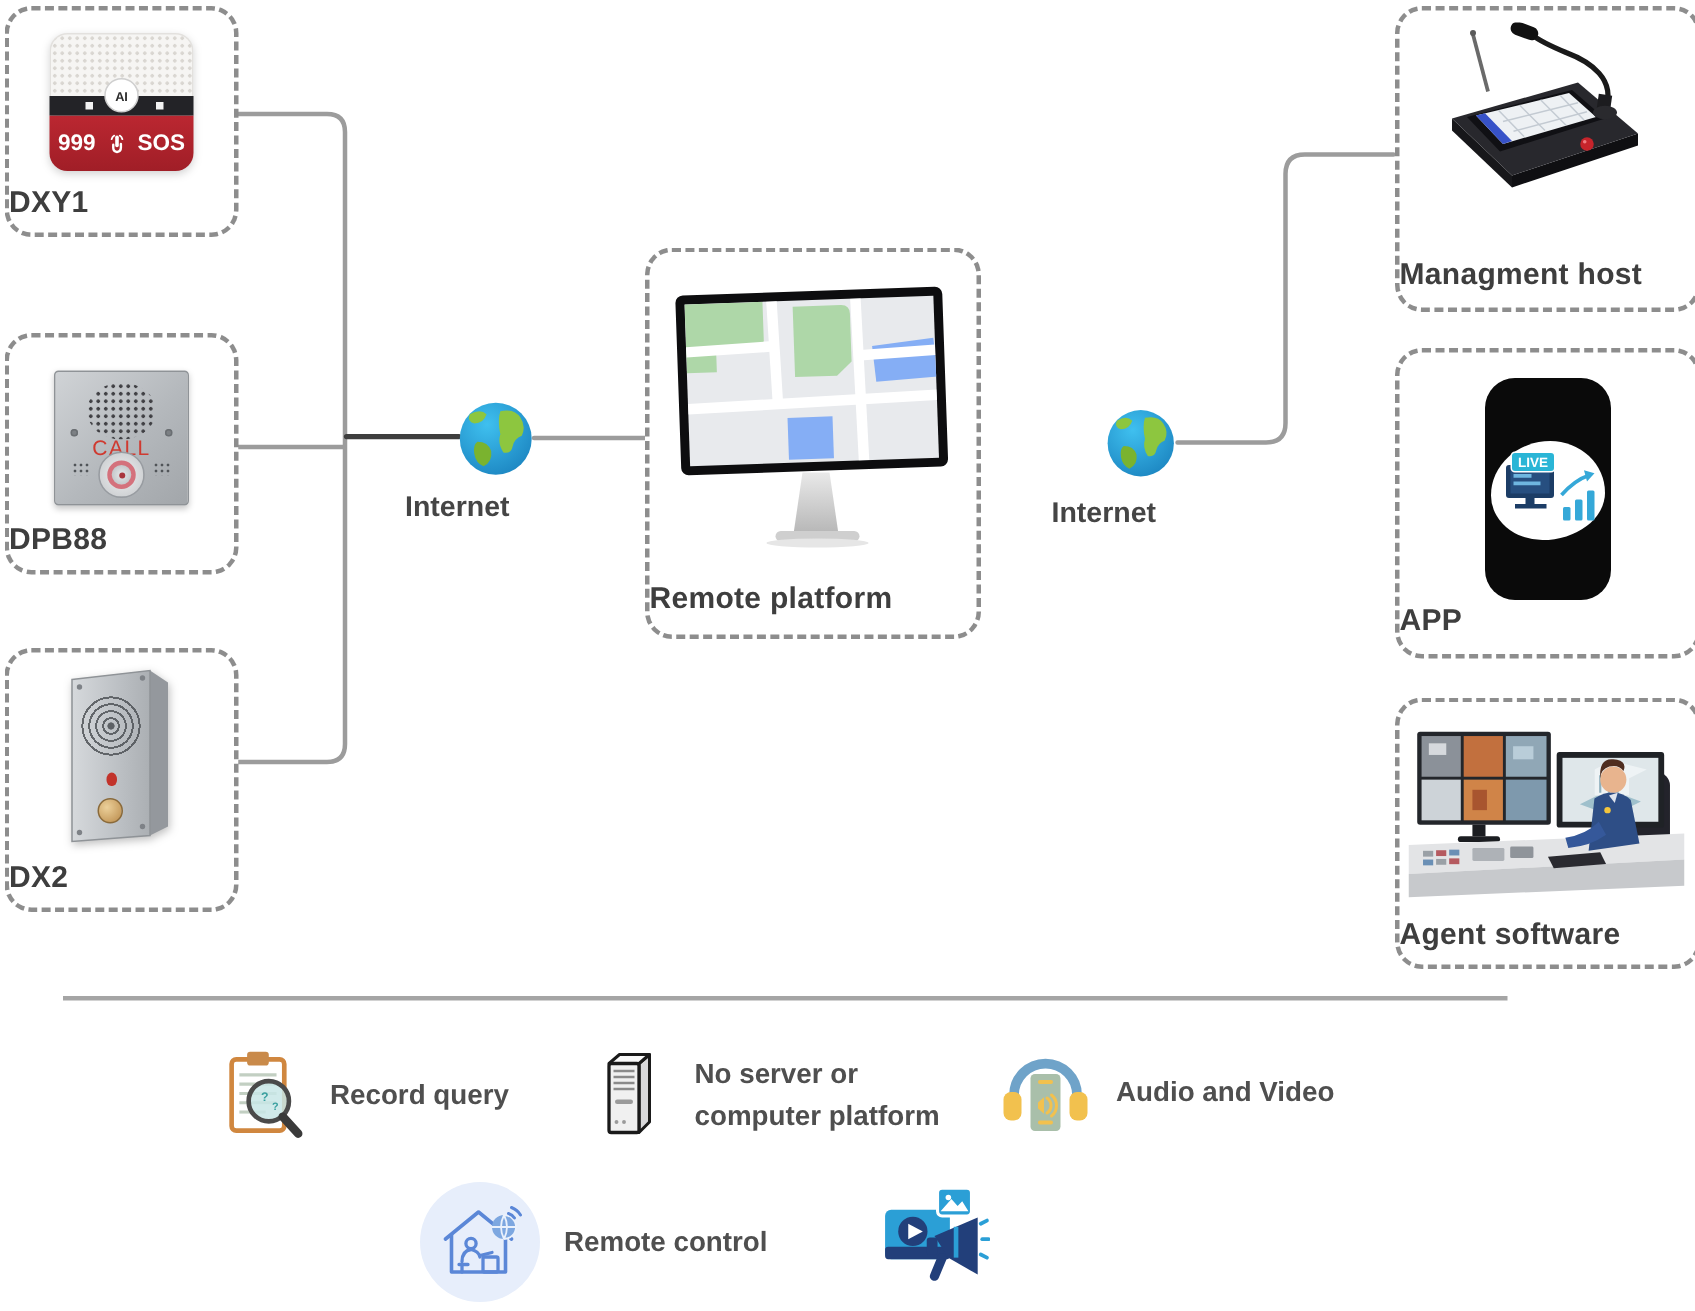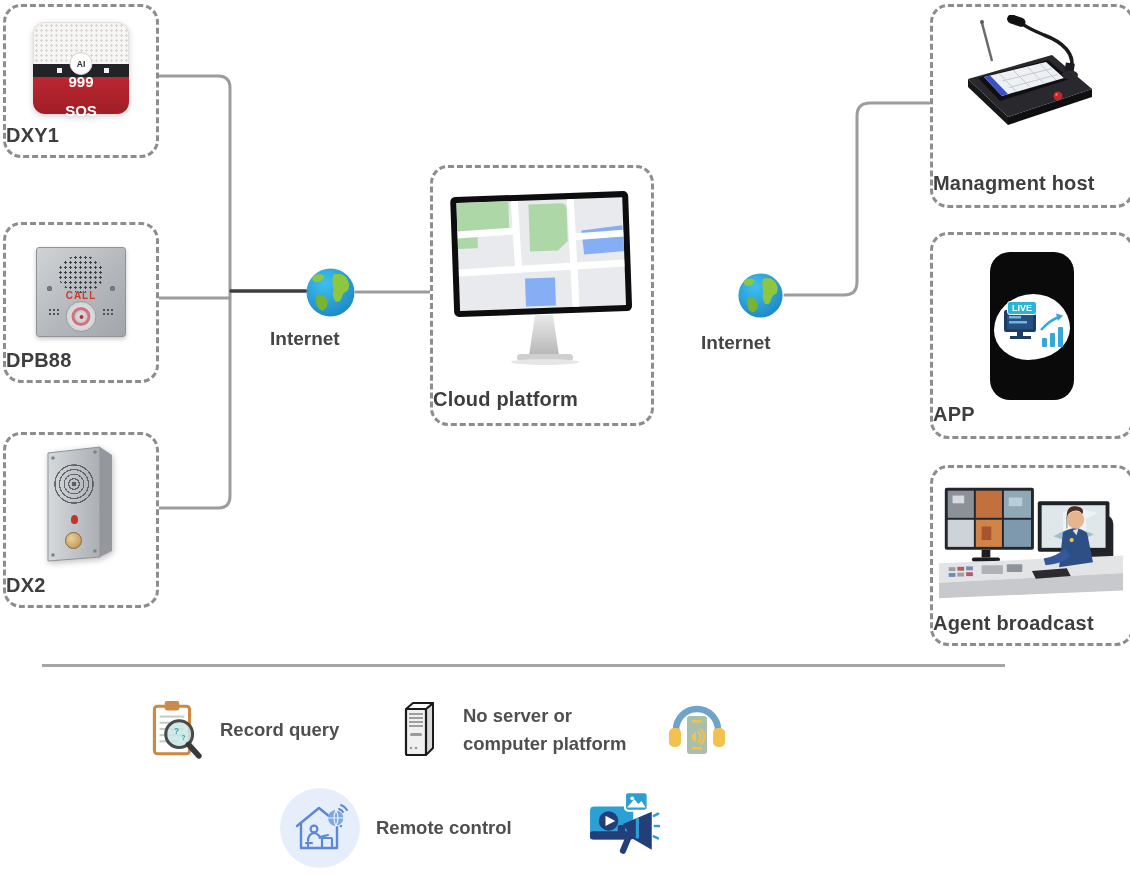--- a/index.html
+++ b/index.html
@@ -28,34 +28,34 @@
             background-image:radial-gradient(#d9d6d1 1px,transparent 1.2px);
             background-size:5px 5px;border:1px solid #e3e1de;border-bottom:none;box-sizing:border-box;}
   .dxy1-strip{position:relative;height:13px;background:#232327;}
   .dxy1-strip .sq{position:absolute;top:4px;width:5px;height:5px;background:#f2f2f2;}
   .dxy1-strip .sq.l{left:24px;} .dxy1-strip .sq.r{right:20px;}
   .dxy1-ai{position:absolute;left:50%;top:30px;transform:translateX(-50%);width:21px;height:21px;
            border-radius:50%;background:#fff;border:1.5px solid #cfcfcf;display:flex;align-items:center;
            justify-content:center;font-size:8.5px;font-weight:700;color:#2c2c2c;z-index:2;}
   .dxy1-bottom{height:37px;border-radius:0 0 12px 12px;background:linear-gradient(180deg,#bb2731,#a01e27);
                display:flex;align-items:center;justify-content:center;gap:6px;color:#fff;
-               font-size:15px;font-weight:600;flex-direction:column;}
+               font-size:15px;font-weight:600;}
 
   
   .dpb88-plate{position:relative;width:88px;height:88px;margin:22px auto 0;border-radius:3px;
                background:linear-gradient(135deg,#d0d3d6 0%,#b4b8bc 55%,#a2a6aa 100%);
                border:1px solid #8f9397;box-shadow:0 2px 4px rgba(0,0,0,.22);}
   .dpb88-dots{position:absolute;left:50%;top:7px;transform:translateX(-50%);width:46px;height:38px;
               border-radius:50%;background-image:radial-gradient(#404044 1.1px,transparent 1.35px);
               background-size:5px 5px;}
   .dpb88-screw{position:absolute;width:5px;height:5px;border-radius:50%;background:#7c8084;
                box-shadow:inset 0 0 0 1px #6a6e72;}
   .dpb88-screw.l{left:10px;top:38px;} .dpb88-screw.r{right:10px;top:38px;}
   .dpb88-call{position:absolute;left:0;right:0;top:42px;text-align:center;
-              font-size:10px;font-weight:700;color:#cf3a30;letter-spacing:1px;}
+              font-size:14px;font-weight:400;color:#cf3a30;letter-spacing:1px;}
   .dpb88-btn{position:absolute;left:50%;top:53px;transform:translateX(-50%);width:29px;height:29px;
              border-radius:50%;background:radial-gradient(circle,#f0f1f2,#c3c6c9);
              border:1px solid #989ca1;display:flex;align-items:center;justify-content:center;}
   .dpb88-btn .ring{width:19px;height:19px;border-radius:50%;border:3px solid #d4717c;
                    background:radial-gradient(circle,#e6e8ea,#b6babe);box-sizing:border-box;
                    display:flex;align-items:center;justify-content:center;}
   .dpb88-btn .dot{width:4px;height:4px;border-radius:50%;background:#a8343c;}
   .dpb88-mic{position:absolute;top:60px;width:12px;height:9px;
              background-image:radial-gradient(#505458 .9px,transparent 1.1px);background-size:4px 4px;}
   .dpb88-mic.l{left:11px;} .dpb88-mic.r{right:11px;}
@@ -201,21 +201,21 @@
             <line x1="126" y1="12" x2="128" y2="120"></line>
             <line x1="12" y1="44" x2="70" y2="42"></line>
             <line x1="128" y1="50" x2="178" y2="48"></line>
           </g>
         </g>
       </g>
       <polygon points="88,127 106,127 112,168 82,168" fill="url(#standg)"></polygon>
       <rect x="70" y="166" width="56" height="7" rx="3.5" fill="#cfcfcf"></rect>
       <ellipse cx="98" cy="174" rx="34" ry="3" fill="#e6e6e6"></ellipse>
     </svg>
-    <div class="node-label" style="bottom:12px;">Cloud platform</div>
+    <div class="node-label" style="bottom:12px;">Remote platform</div>
   </div>
 
   <div class="inet" style="left:305px;top:267px;">
     <svg width="51" height="51" viewBox="0 0 50 50">
       <defs>
         <radialGradient id="gl1" cx="38%" cy="30%" r="80%">
           <stop offset="0" stop-color="#3fc0ef"></stop>
             <stop offset="1" stop-color="#1b84c0"></stop>
         </radialGradient>
       </defs>
@@ -327,21 +327,21 @@
         <rect x="70" y="87" width="16" height="8" rx="1" fill="#8f949a"></rect>
       </g>
       <polygon points="96,94 132,91 136,99 100,102" fill="#2a2a30"></polygon>
       <path d="M128,54 q14,-9 25,1 l6,30 -35,5 z" fill="#2e4e86"></path>
       <path d="M131,70 q-9,9 -23,11 l2,7 q15,-1 26,-9 z" fill="#35589a"></path>
       <circle cx="141" cy="41" r="9" fill="#e8b48e"></circle>
       <path d="M132,40 a9,9 0 0 1 16,-5 q3,-7 -7,-8 q-10,-1 -9,13 z" fill="#4f2d1f"></path>
       <circle cx="137" cy="62" r="2.2" fill="#f3c53d"></circle>
       <polygon points="138,52 144,50 142,57" fill="#dfe4ee"></polygon>
     </svg>
-    <div class="node-label">Agent broadcast</div>
+    <div class="node-label">Agent software</div>
   </div>
 
   <div class="separator"></div>
 
   <div class="legend-item" style="left:142px;top:698px;">
     <svg width="62" height="64" viewBox="0 0 60 62">
       <rect x="12" y="8" width="34" height="46" rx="3" fill="#fff" stroke="#d0873f" stroke-width="3"></rect>
       <rect x="22" y="3" width="14" height="9" rx="2" fill="#c98a4a"></rect>
       <g stroke="#c2cfc2" stroke-width="2">
         <line x1="17" y1="18" x2="41" y2="18"></line>
@@ -383,20 +383,21 @@
     <svg width="62" height="60" viewBox="0 0 62 58">
       <path d="M10,36 v-5 a21,21 0 0 1 42,0 v5" stroke="#6fa3c9" stroke-width="6.5" fill="none" stroke-linecap="round"></path>
       <rect x="3" y="29" width="12" height="19" rx="5" fill="#f2c14e"></rect>
       <rect x="47" y="29" width="12" height="19" rx="5" fill="#f2c14e"></rect>
       <rect x="21" y="17" width="20" height="38" rx="3" fill="#a9bfaa"></rect>
       <rect x="26" y="21" width="10" height="2.6" rx="1.3" fill="#f2c14e"></rect>
       <path d="M26,36 l4,-3.5 v11 l-4,-3.5 z" fill="#f2c14e"></path>
       <path d="M32,33 a6,6 0 0 1 0,10 M35,31 a9,9 0 0 1 0,14" stroke="#f2c14e" stroke-width="2" fill="none" stroke-linecap="round"></path>
       <rect x="26" y="48" width="10" height="2.6" rx="1.3" fill="#f2c14e"></rect>
     </svg>
+    <div class="legend-text">Audio and Video</div>
   </div>
 
   <div class="legend-item" style="left:280px;top:788px;">
     <div class="remote-circle">
       <svg width="58" height="58" viewBox="0 0 58 58">
         <g stroke="#5b87d7" stroke-width="2.4" fill="none" stroke-linecap="round" stroke-linejoin="round">
           <path d="M6,27 L28,9 L50,27"></path>
           <path d="M10,24 V49 H46 V24"></path>
         </g>
         <circle cx="45" cy="19" r="8" fill="#7da7e0"></circle>

